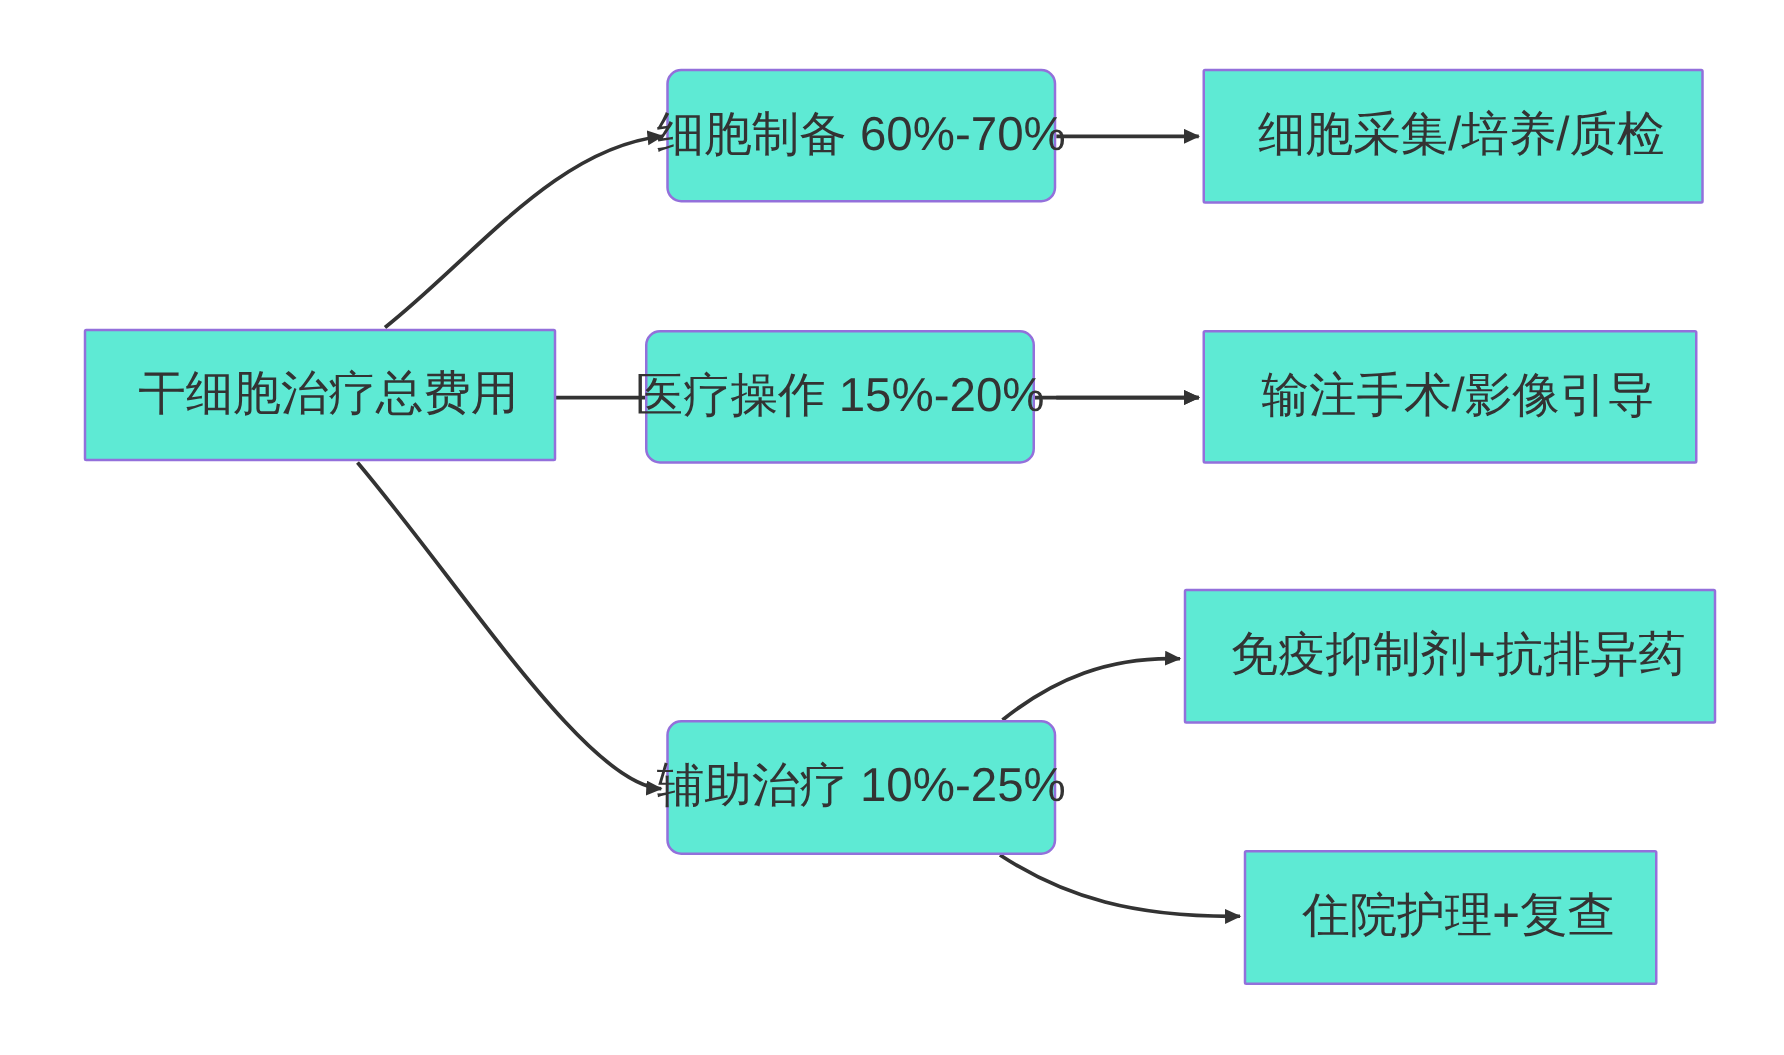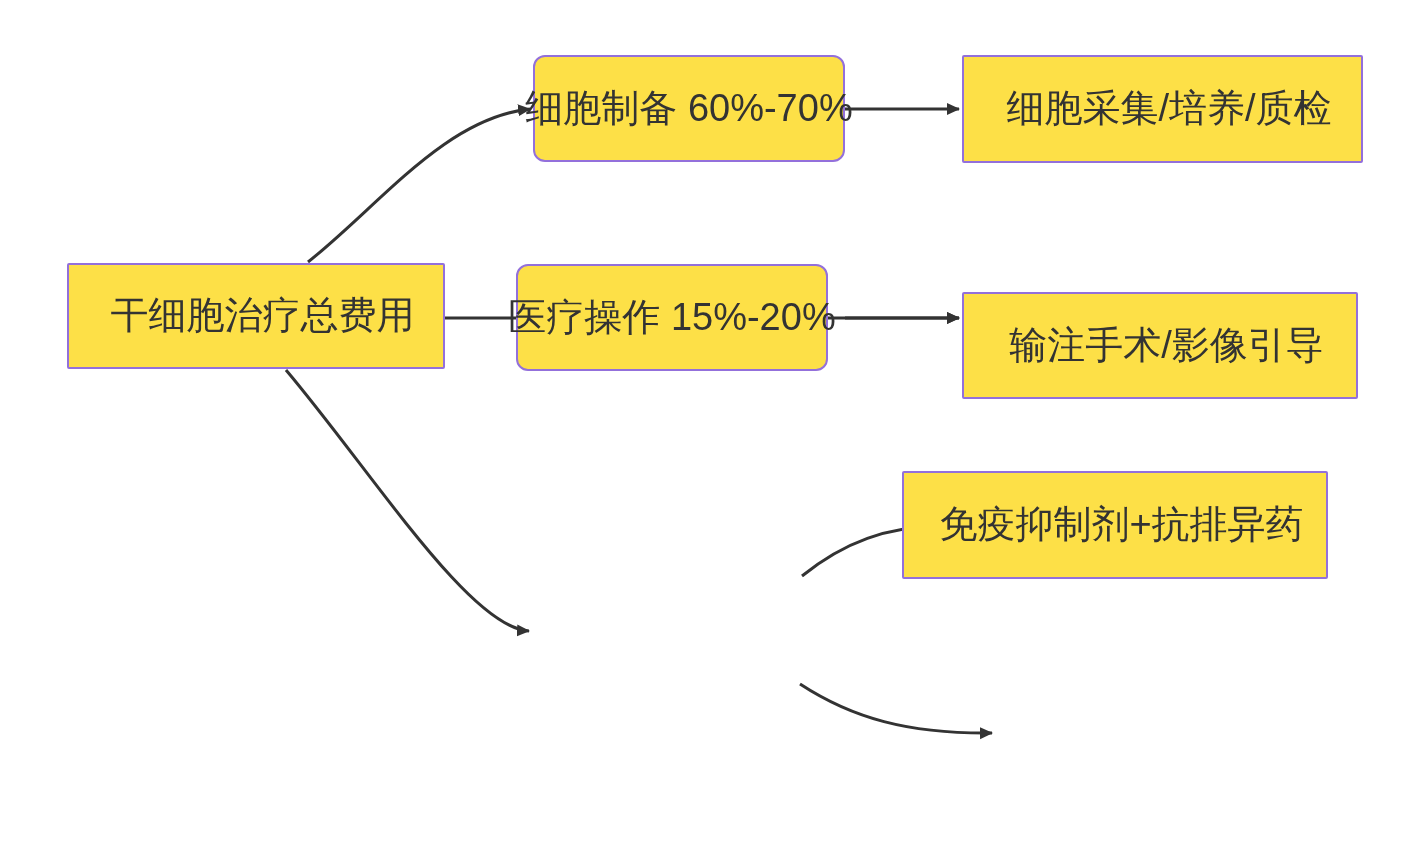--- a/index.html
+++ b/index.html
@@ -8,39 +8,39 @@
     width:1427px;height:844px;
     background:#ffffff;
     overflow:hidden;
     font-family:"Liberation Sans","DejaVu Sans",sans-serif;
   }
   .edges{position:absolute;left:0;top:0;width:1427px;height:844px;}
   .edge{stroke:#333333;stroke-width:3;fill:none;}
   .node{
     position:absolute;
     box-sizing:border-box;
-    background:#fde047;
+    background:#5eead4;
     border:2px solid #9370DB;
     color:#333333;
     display:flex;align-items:center;justify-content:center;
     text-align:center;
     font-size:38px;
     line-height:1.2;
     white-space:nowrap;
   }
   .node.rounded{border-radius:12px;}
   .node.square{border-radius:2px;padding-left:13px;}
   
   .n-root {left:55px;  top:263px; width:378px; height:106px;margin-left:12px;}
   .n-catA {left:533px; top:55px;  width:312px; height:107px;}
   .n-catB {left:516px; top:264px; width:312px; height:107px;}
   .n-catC {left:533px; top:576px; width:312px; height:108px;}
   .n-leaf1{left:962px; top:55px;  width:401px; height:108px;}
-  .n-leaf2{left:962px; top:264px; width:396px; height:107px;margin-top:28px;}
-  .n-leaf3{left:902px; top:471px; width:426px; height:108px;}
+  .n-leaf2{left:962px; top:264px; width:396px; height:107px;}
+  .n-leaf3{left:947px; top:471px; width:426px; height:108px;}
   .n-leaf4{left:995px; top:680px; width:331px; height:108px;}
 </style>
 </head>
 <body>
 
 <div class="canvas">
 
   <svg class="edges" viewBox="0 0 1427 844">
     <defs>
       <marker id="arrow" markerUnits="userSpaceOnUse" markerWidth="16" markerHeight="14" refX="12" refY="6" orient="auto">
@@ -61,27 +61,33 @@
   </div>
 
   <div class="node rounded n-catA">
     <span>细胞制备 60%-70%</span>
   </div>
 
   <div class="node rounded n-catB">
     <span>医疗操作 15%-20%</span>
   </div>
 
+  <div class="node rounded n-catC">
+    <span>辅助治疗 10%-25%</span>
+  </div>
 
   <div class="node square n-leaf1">
     <span>细胞采集/培养/质检</span>
   </div>
 
   <div class="node square n-leaf2">
     <span>输注手术/影像引导</span>
   </div>
 
   <div class="node square n-leaf3">
     <span>免疫抑制剂+抗排异药</span>
   </div>
 
+  <div class="node square n-leaf4">
+    <span>住院护理+复查</span>
+  </div>
 
 </div>
 
 </body></html>

